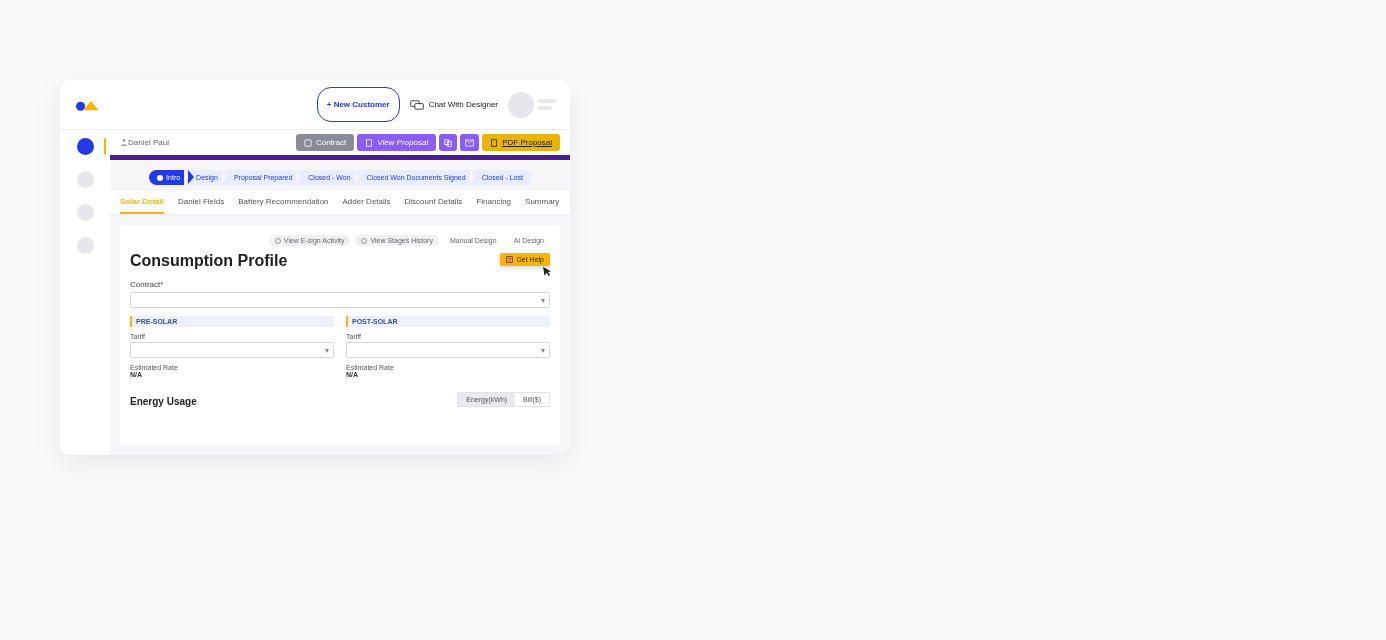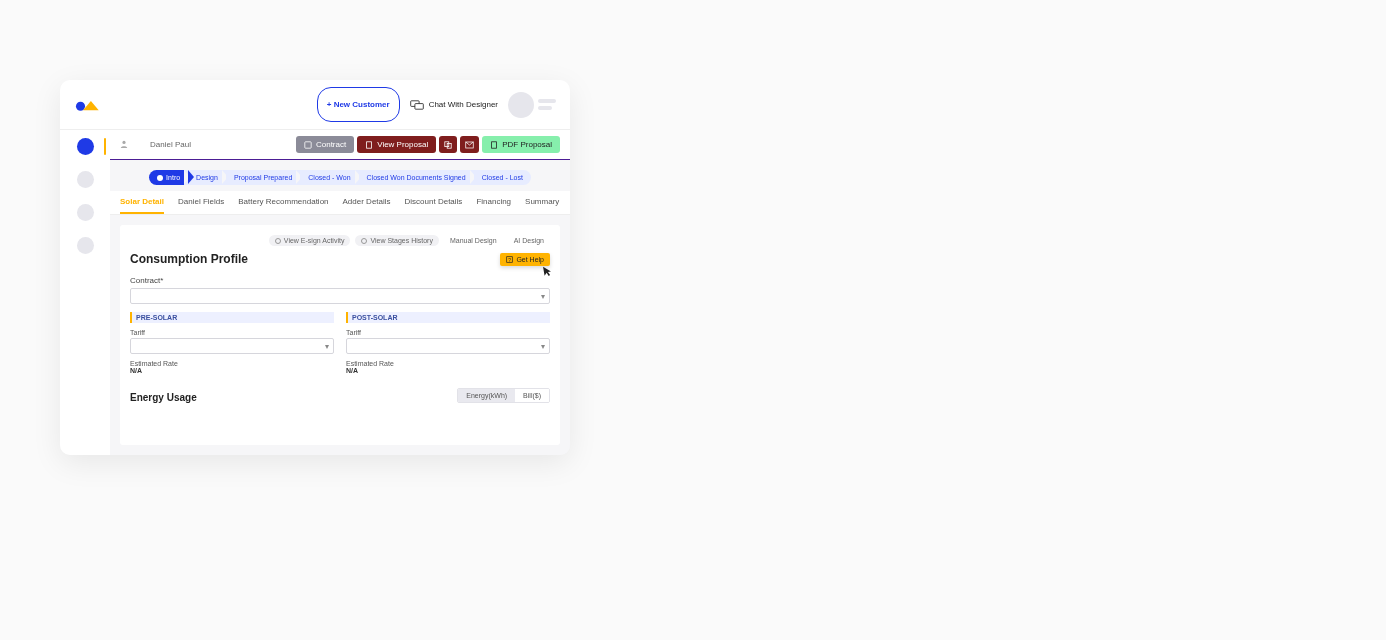--- a/index.html
+++ b/index.html
@@ -21,29 +21,29 @@
 
 
 .body-row { display: flex; }
 .sidebar { width: 50px; background: #fff; padding-top: 8px; display: flex; flex-direction: column; align-items: center; gap: 16px; min-height: 312px; }
 .sb-dot { width: 17px; height: 17px; border-radius: 50%; background: #e6e6ec; }
 .sb-dot.active { background: #1f3ae6; position: relative; }
 .sb-active-wrap { position: relative; width: 100%; display: flex; justify-content: center; }
 .sb-active-bar { position: absolute; right: 4px; top: 0; width: 2px; height: 17px; background: #ffb300; border-radius: 1px; }
 
 .main { flex: 1; background: #f6f6f8; }
-.crumb-bar { height: 30px; background: #fff; border-bottom: 1px solid #4c1d95; display: flex; align-items: center; padding: 0 10px; gap: 22px; }
+.crumb-bar { height: 30px; background: #fff; border-bottom: 5px solid #4c1d95; display: flex; align-items: center; padding: 0 10px; gap: 0; }
 .person-icon { color: #999; font-size: 9px; }
 .crumb-name { font-size: 8px; color: #666; }
 .crumb-spacer { flex: 1; }
 .btn { border: none; border-radius: 3px; font-size: 8px; padding: 4px 8px; cursor: pointer; display: inline-flex; align-items: center; gap: 4px; }
 .btn.gray { background: #8b8b98; color: #fff; }
-.btn.blue { background: #7f1d1d; color: #fff; }
+.btn.blue { background: #8b5cf6; color: #fff; font-style: italic; }
 .btn.blue.icon-only { padding: 4px 5px; }
-.btn.yellow { background: #86efac; color: #222; }
+.btn.yellow { background: #eab308; color: #222; text-decoration: underline; }
 .btn-group { display: flex; gap: 3px; }
 
 
 .pipeline-row { display: flex; justify-content: center; padding: 10px 0 6px; gap: -6px; }
 .chev { position: relative; height: 15px; line-height: 15px; font-size: 7px; color: #1f3ae6; background: #e7ecff; padding: 0 8px 0 12px; margin-left: -4px; }
 .chev:first-child { margin-left: 0; border-top-left-radius: 8px; border-bottom-left-radius: 8px; padding-left: 8px;}
 .chev:last-child { border-top-right-radius: 8px; border-bottom-right-radius: 8px; }
 .chev::after { content: ""; position: absolute; right: -6px; top: 0; border-top: 7.5px solid transparent; border-bottom: 7.5px solid transparent; border-left: 6px solid #e7ecff; z-index: 2;}
 .chev::before { content: ""; position: absolute; left: 0; top: 0; border-top: 7.5px solid transparent; border-bottom: 7.5px solid transparent; border-left: 6px solid #f6f6f8; z-index:1;}
 .chev:first-child::before { display:none; }
@@ -57,21 +57,21 @@
 .tab { font-size: 8px; color: #555; padding: 6px 0; cursor: pointer; border-bottom: 2px solid transparent; }
 .tab.active { color: #ffb300; border-bottom-color: #ffb300; font-weight: 600; }
 
 
 .content-card { background: #fff; margin: 10px; border-radius: 3px; padding: 10px; position: relative; min-height: 220px; }
 .card-toolbar { display: flex; justify-content: flex-end; gap: 5px; margin-bottom: 6px; }
 .pill { font-size: 7px; background: #f1f1f4; color: #666; border-radius: 9px; padding: 2px 6px; display: inline-flex; align-items: center; gap: 3px; cursor: pointer; }
 .pill.plain { background: transparent; }
 .eye { width:6px; height:6px; border:1px solid #999; border-radius:50%; display:inline-block;}
 
-.section-title { font-size: 12px; font-weight: 700; color: #222; margin-bottom: 10px; }
+.section-title { font-size: 16px; font-weight: 700; color: #222; margin-bottom: 10px; }
 .get-help { position: absolute; right: 10px; top: 28px; background: #ffb300; color: #222; font-size: 7px; padding: 3px 6px; border-radius: 2px; display: inline-flex; align-items: center; gap: 3px; cursor: pointer; box-shadow: 0 2px 4px rgba(0,0,0,0.15); }
 .cursor-pointer { position: absolute; right: 7px; top: 40px; font-size: 10px; color: #222; transform: rotate(-10deg); pointer-events:none;}
 
 .field-label { font-size: 8px; color: #444; margin: 8px 0 3px; }
 .select-box { border: 1px solid #d6d6dc; border-radius: 2px; height: 16px; width: 100%; position: relative; background: #fff; }
 .select-box .caret { position: absolute; right: 4px; top: 3px; font-size: 8px; color: #888; }
 
 .two-col { display: flex; gap: 12px; margin-top: 8px; }
 .col { flex: 1; }
 .col-header { font-size: 7px; font-weight: 700; color: #3a4fa0; padding: 2px 4px; background: #edf0ff; border-left: 2px solid #ffb300; }

